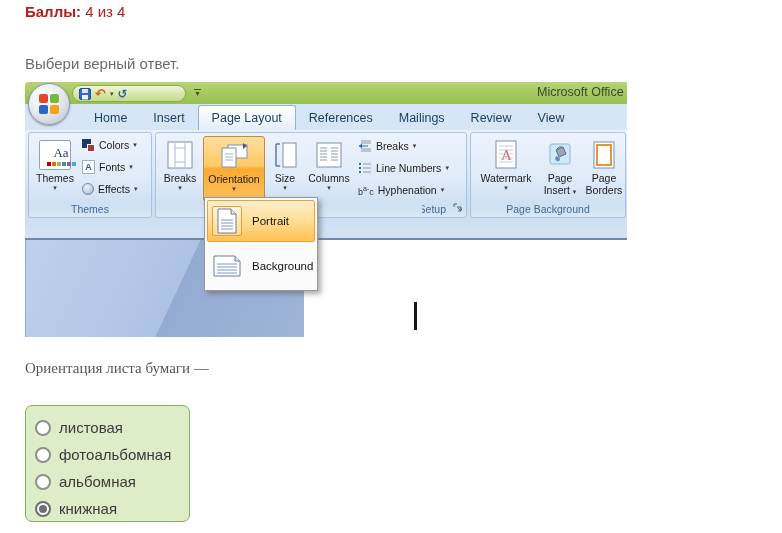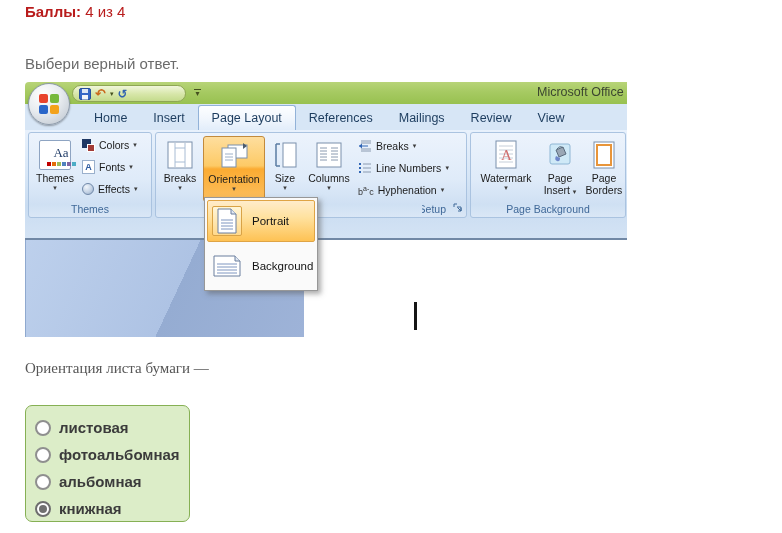--- a/index.html
+++ b/index.html
@@ -103,21 +103,21 @@
   .mi .mlbl { font-size:11.5px; color:#141414; }
 
   
   .workspace { position:absolute; left:0; top:158px; width:279px; height:97px;
     background:linear-gradient(115deg, #bdd0ec 0%, #aec3e4 54%, #95acd2 54%, #9eb3d8 100%);
     border-left:1px solid #8fa9cf; }
   .caret { position:absolute; left:389px; top:220px; width:3px; height:28px; background:#161616; }
 
   
   .answer-box { position:absolute; left:25px; top:405px; width:165px; height:117px;
-    background:#dcedc8; border:1px solid #86b054; border-radius:7px; padding:9px 8px 6px 9px;font-weight:bold; }
+    background:#dcedc8; border:1px solid #86b054; border-radius:7px; padding:9px 8px 6px 9px; }
   .opt { display:flex; align-items:center; gap:8px; height:25px; margin-bottom:2px; cursor:pointer; }
   .radio { width:16px; height:16px; flex:none; border:2px solid #8f8f8f; border-radius:50%; background:#fff;
     position:relative; }
   .radio.checked { border-color:#6e6e6e; }
   .radio.checked::after { content:""; position:absolute; left:2px; top:2px; width:8px; height:8px;
     border-radius:50%; background:#707070; }
   .opt-label { font-size:15px; color:#3b3b3b; }
 
   svg { display:block; }
 </style>

